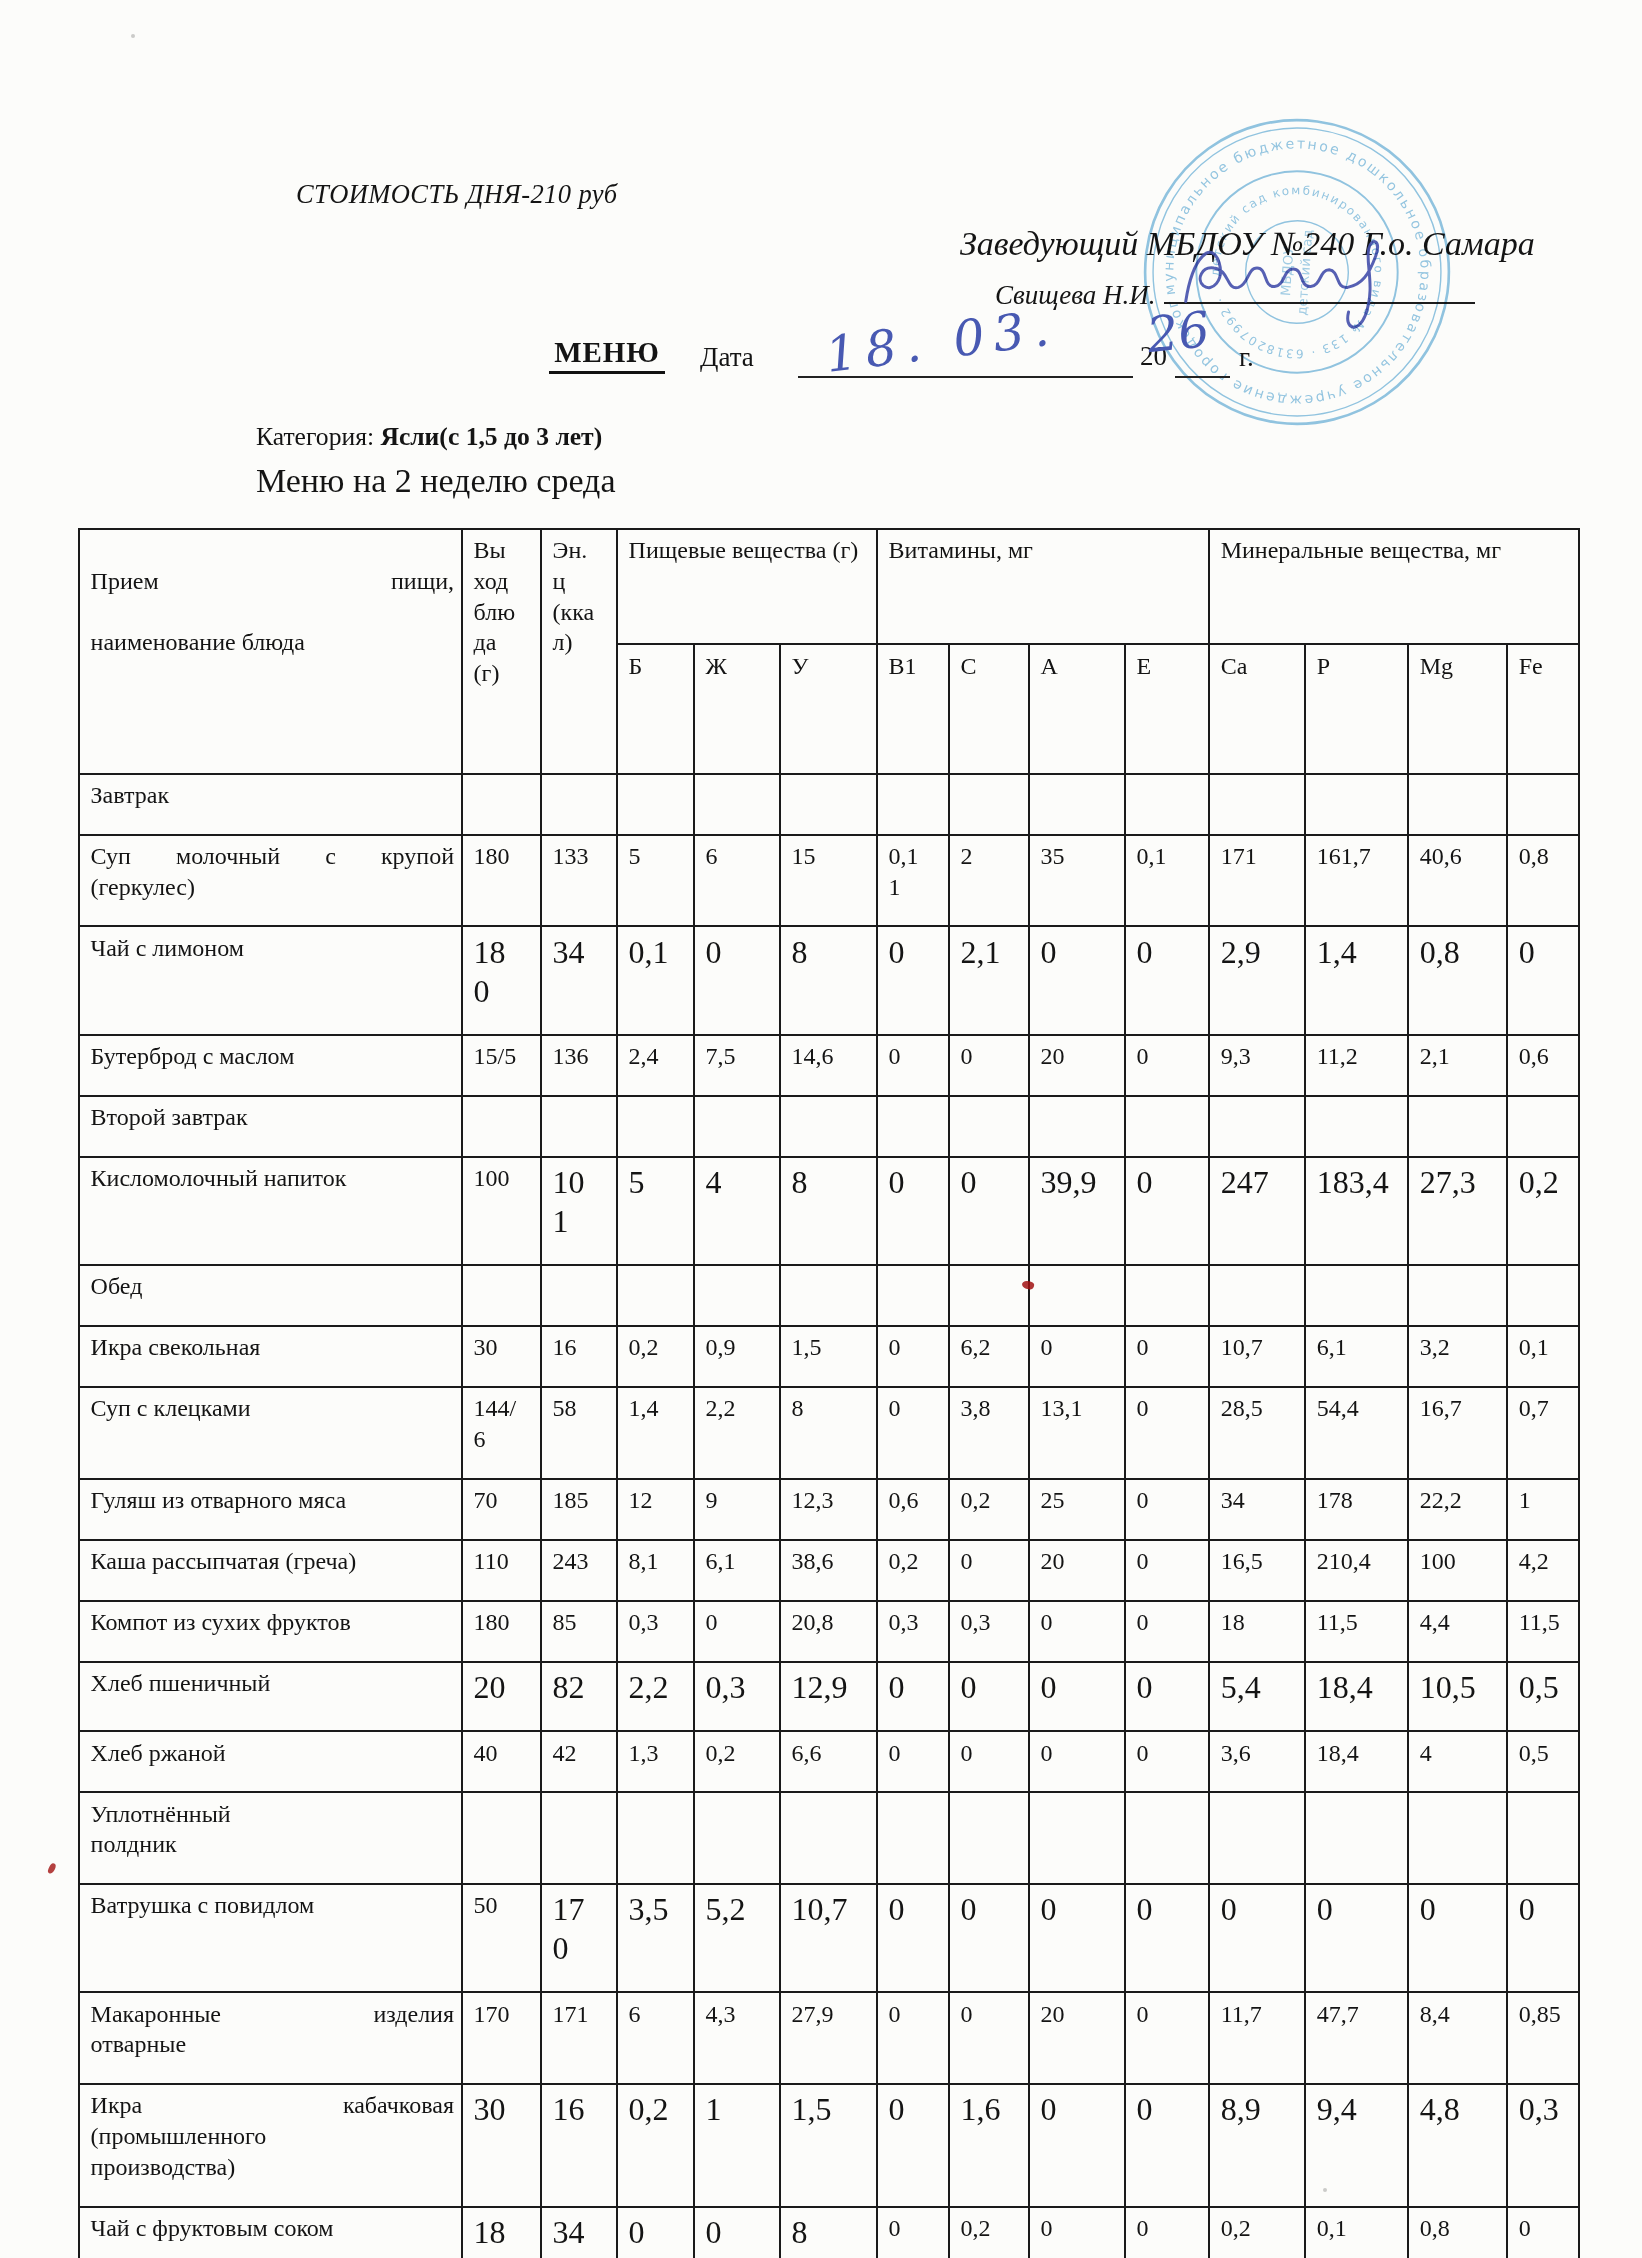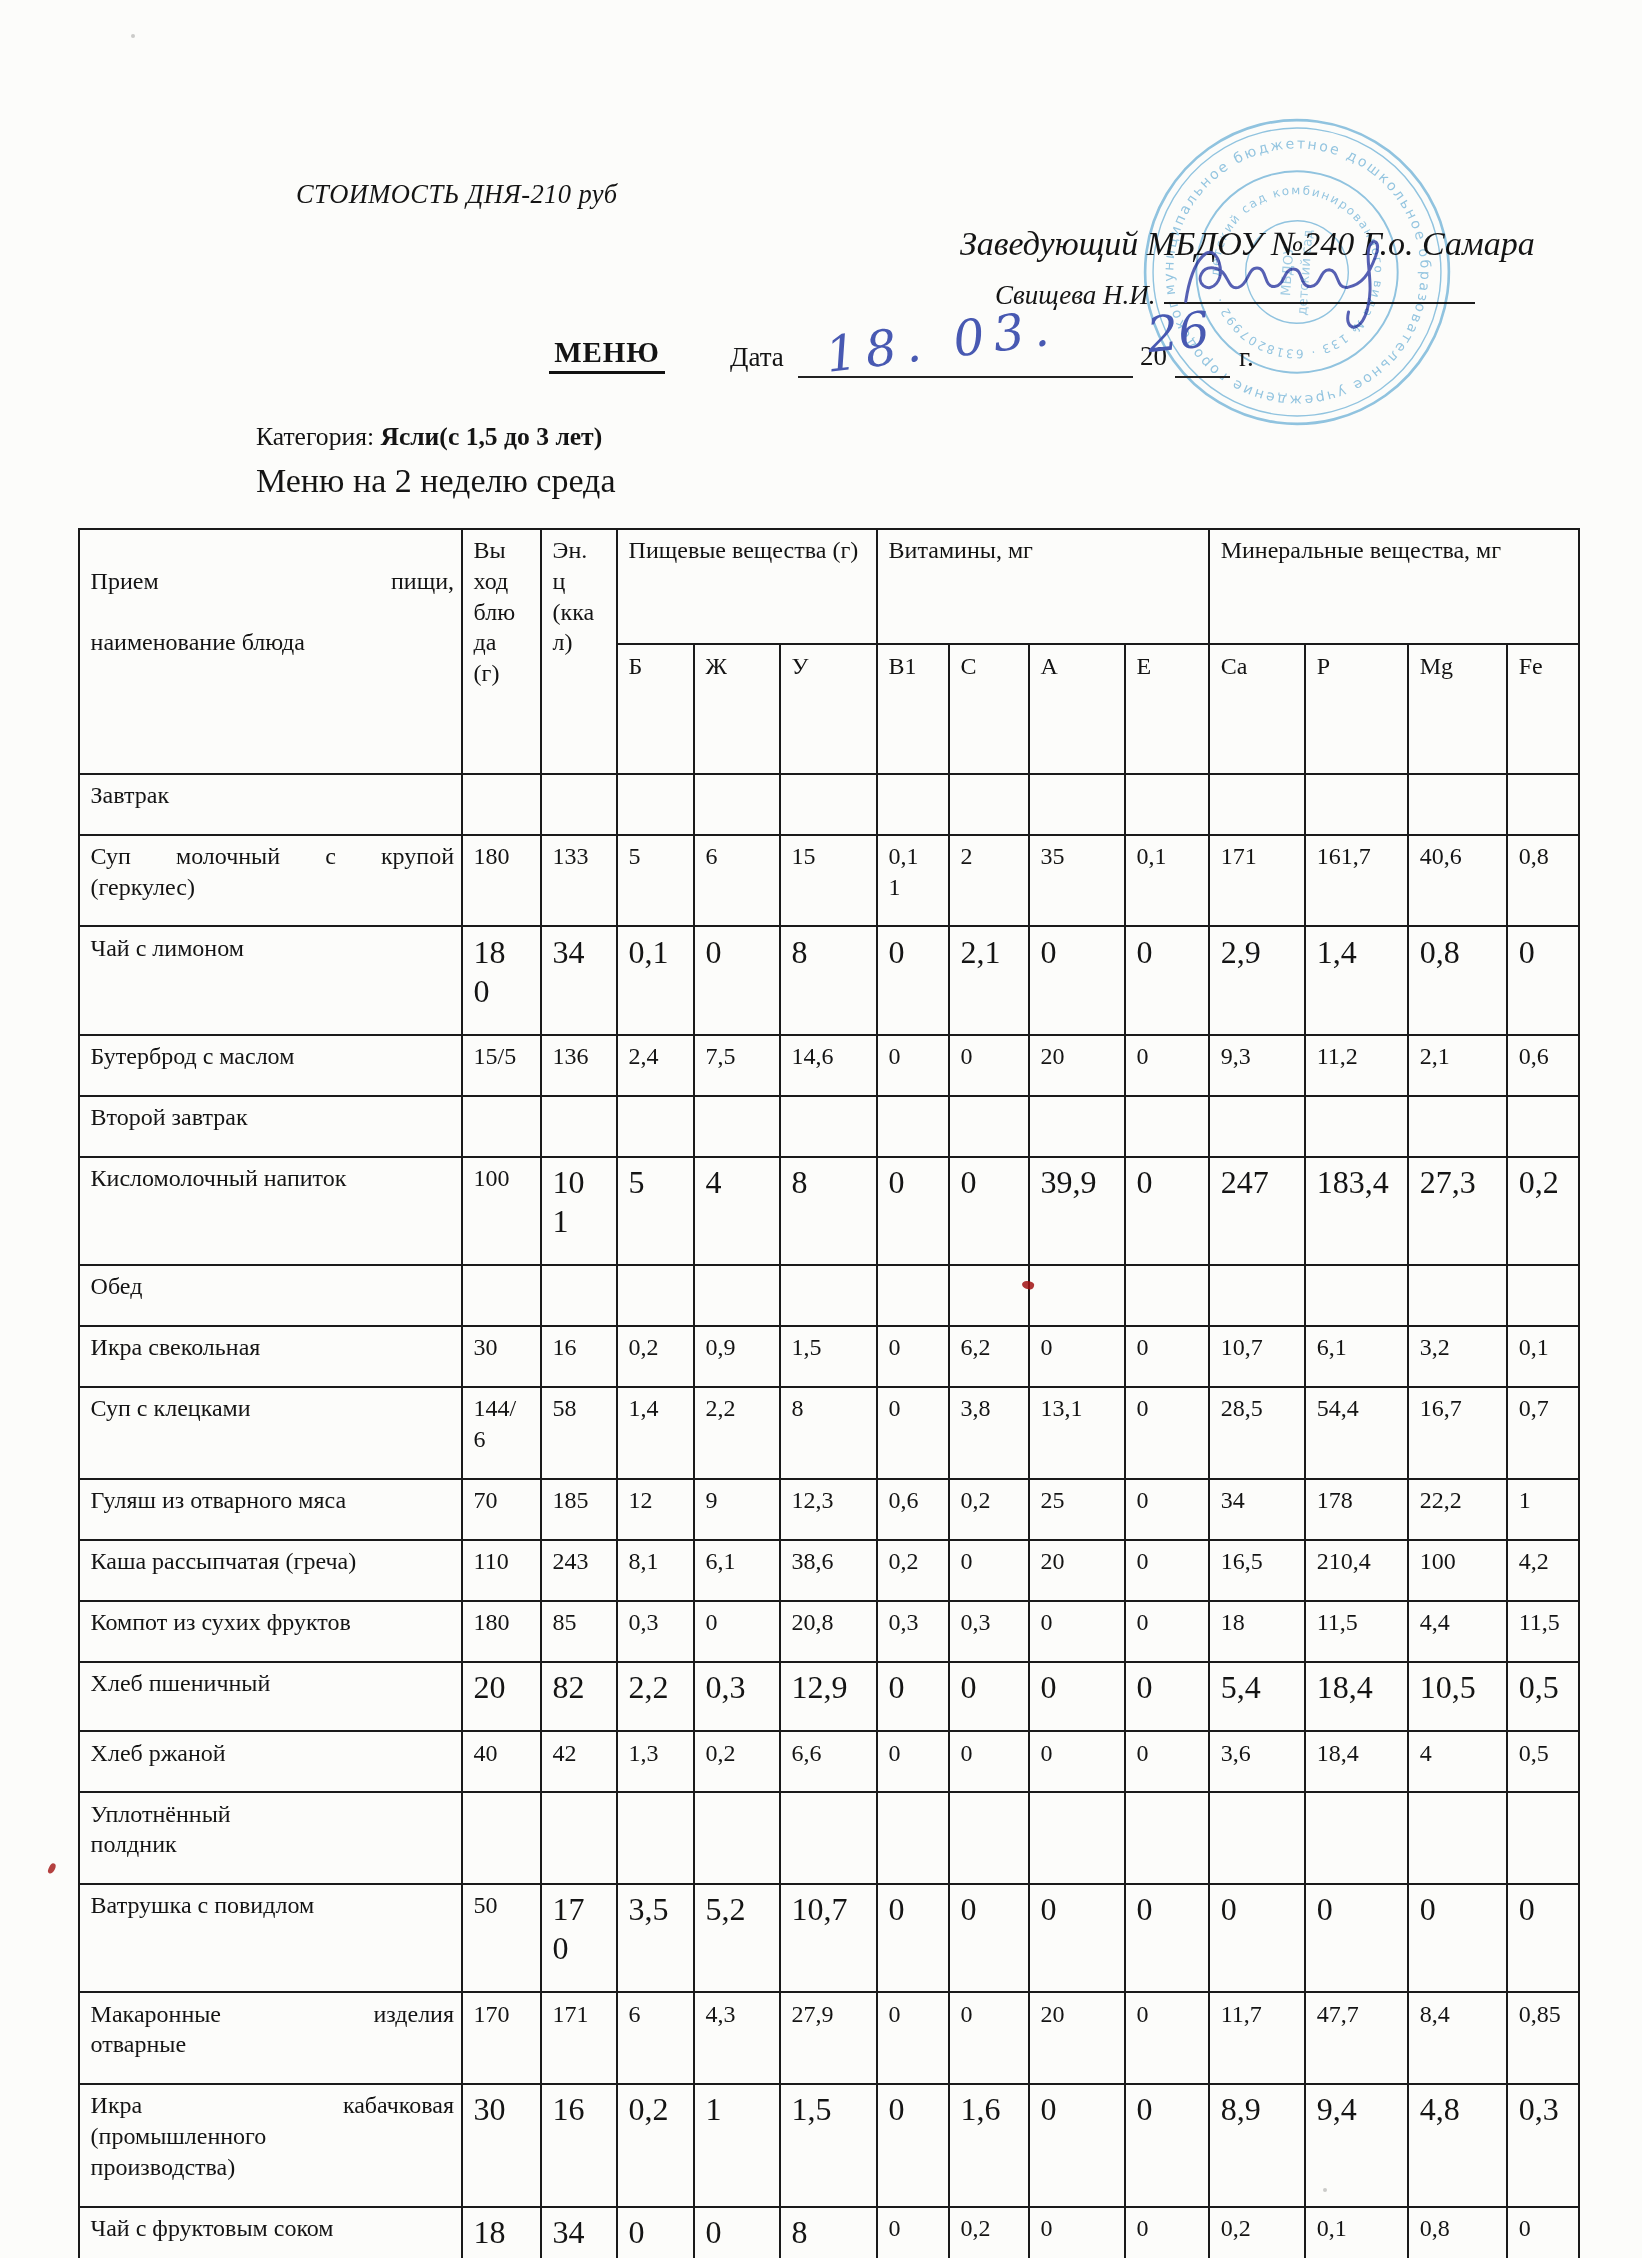--- a/index.html
+++ b/index.html
@@ -11,21 +11,21 @@
   }
   
   .cost-line{position:absolute;left:296px;top:179px;font-style:italic;font-size:26.5px;letter-spacing:0.4px;}
   .director-line1{position:absolute;left:960px;top:225px;font-style:italic;font-size:34px;white-space:nowrap;}
   .director-line2{position:absolute;left:995px;top:272px;font-style:italic;font-size:27px;white-space:nowrap;}
   .sig-line{display:inline-block;position:relative;width:311px;height:30px;margin-left:8.8px;
     border-bottom:2.2px solid #1c1c1c;vertical-align:baseline;}
   .signature-svg{position:absolute;left:8.8px;top:-55px;}
   .menu-title{position:absolute;left:549px;top:336px;font-weight:bold;font-size:29px;letter-spacing:0.9px;
     border-bottom:3.1px solid #111;padding:0 5.3px 1.8px 5.3px;}
-  .date-label{position:absolute;left:730px;top:342px;font-size:27px;}
+  .date-label{position:absolute;left:700px;top:342px;font-size:27px;}
   .date-underline{position:absolute;left:798px;top:318px;width:335px;height:58px;border-bottom:2.2px solid #222;}
   .hw{font-family:"DejaVu Serif", serif;font-style:italic;color:#4859b2;}
   .hw-date{position:absolute;left:26.5px;top:-5.3px;font-size:49px;letter-spacing:8.8px;transform:rotate(-7deg);}
   .year-prefix{position:absolute;left:1140px;top:341px;font-size:27px;}
   .year-underline{position:absolute;left:1175px;top:318px;width:55px;height:58px;border-bottom:2.2px solid #222;}
   .hw-year{position:absolute;left:-28px;top:-14px;font-size:49px;transform:rotate(-6deg);}
   .year-suffix{position:absolute;left:1239px;top:342px;font-size:27px;}
   .category-line{position:absolute;left:256px;top:422px;font-size:25.6px;}
   .category-line b{font-weight:bold;}
   .week-line{position:absolute;left:256px;top:462px;font-size:34px;}

